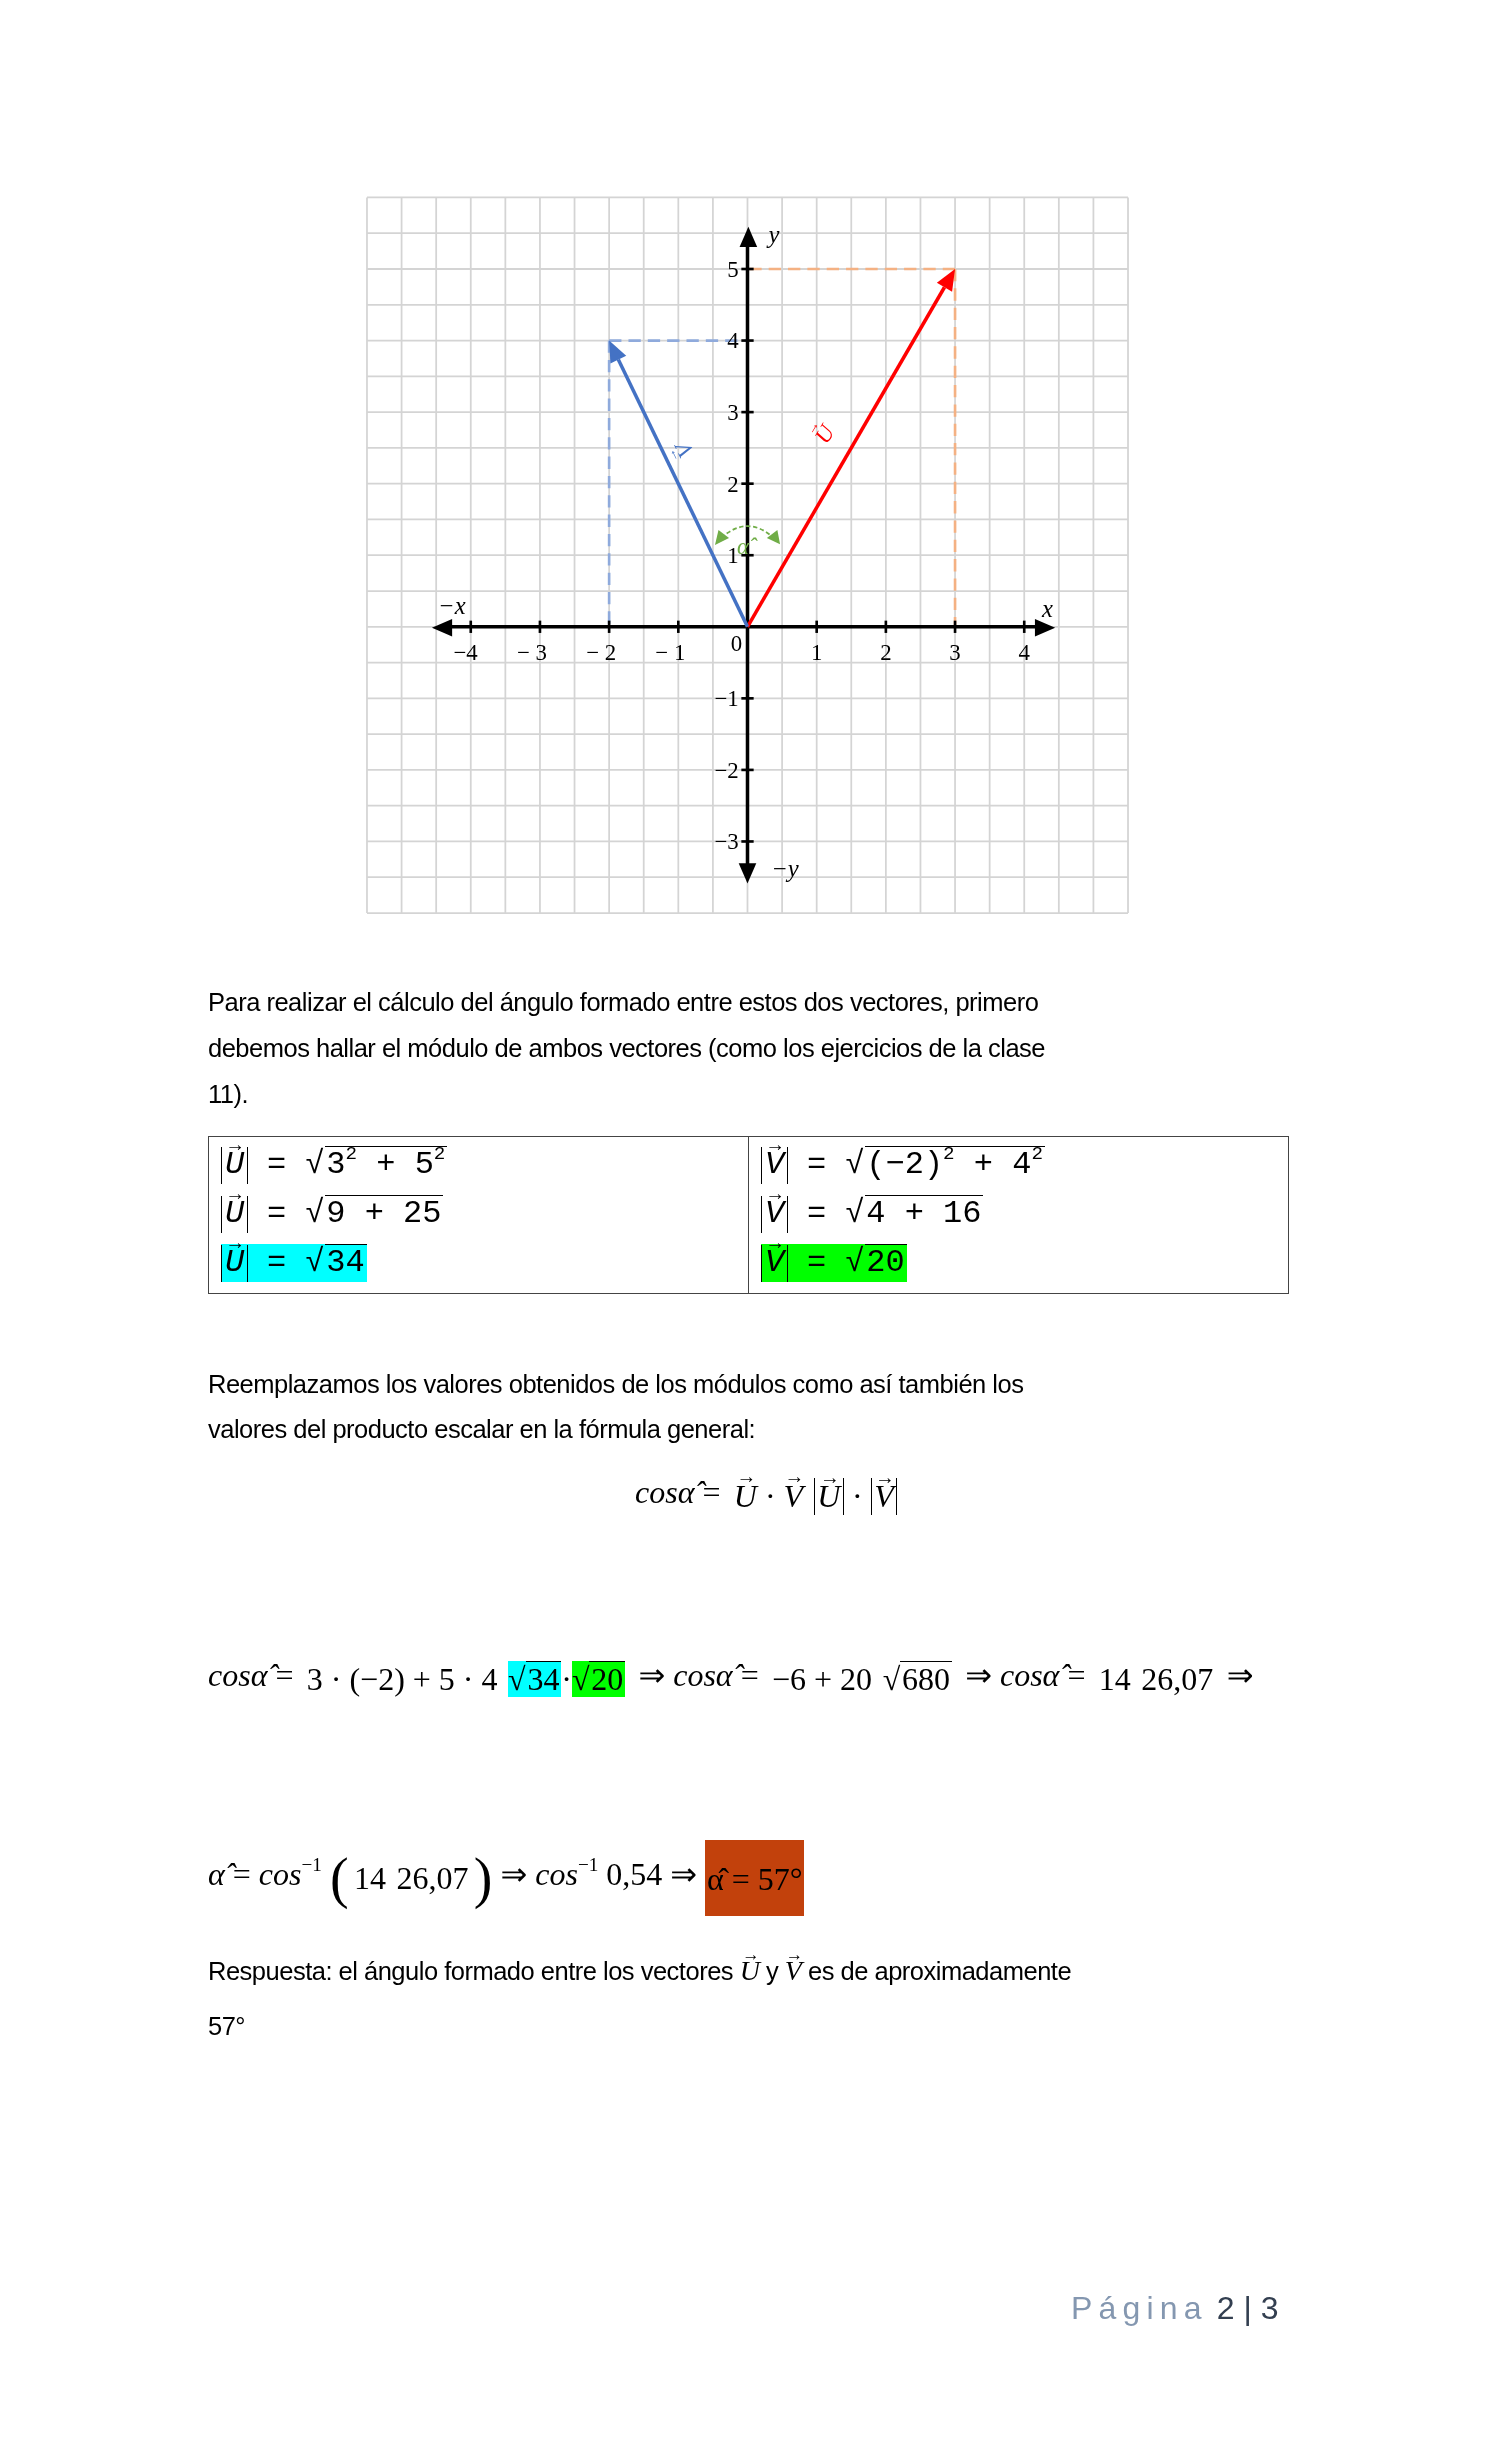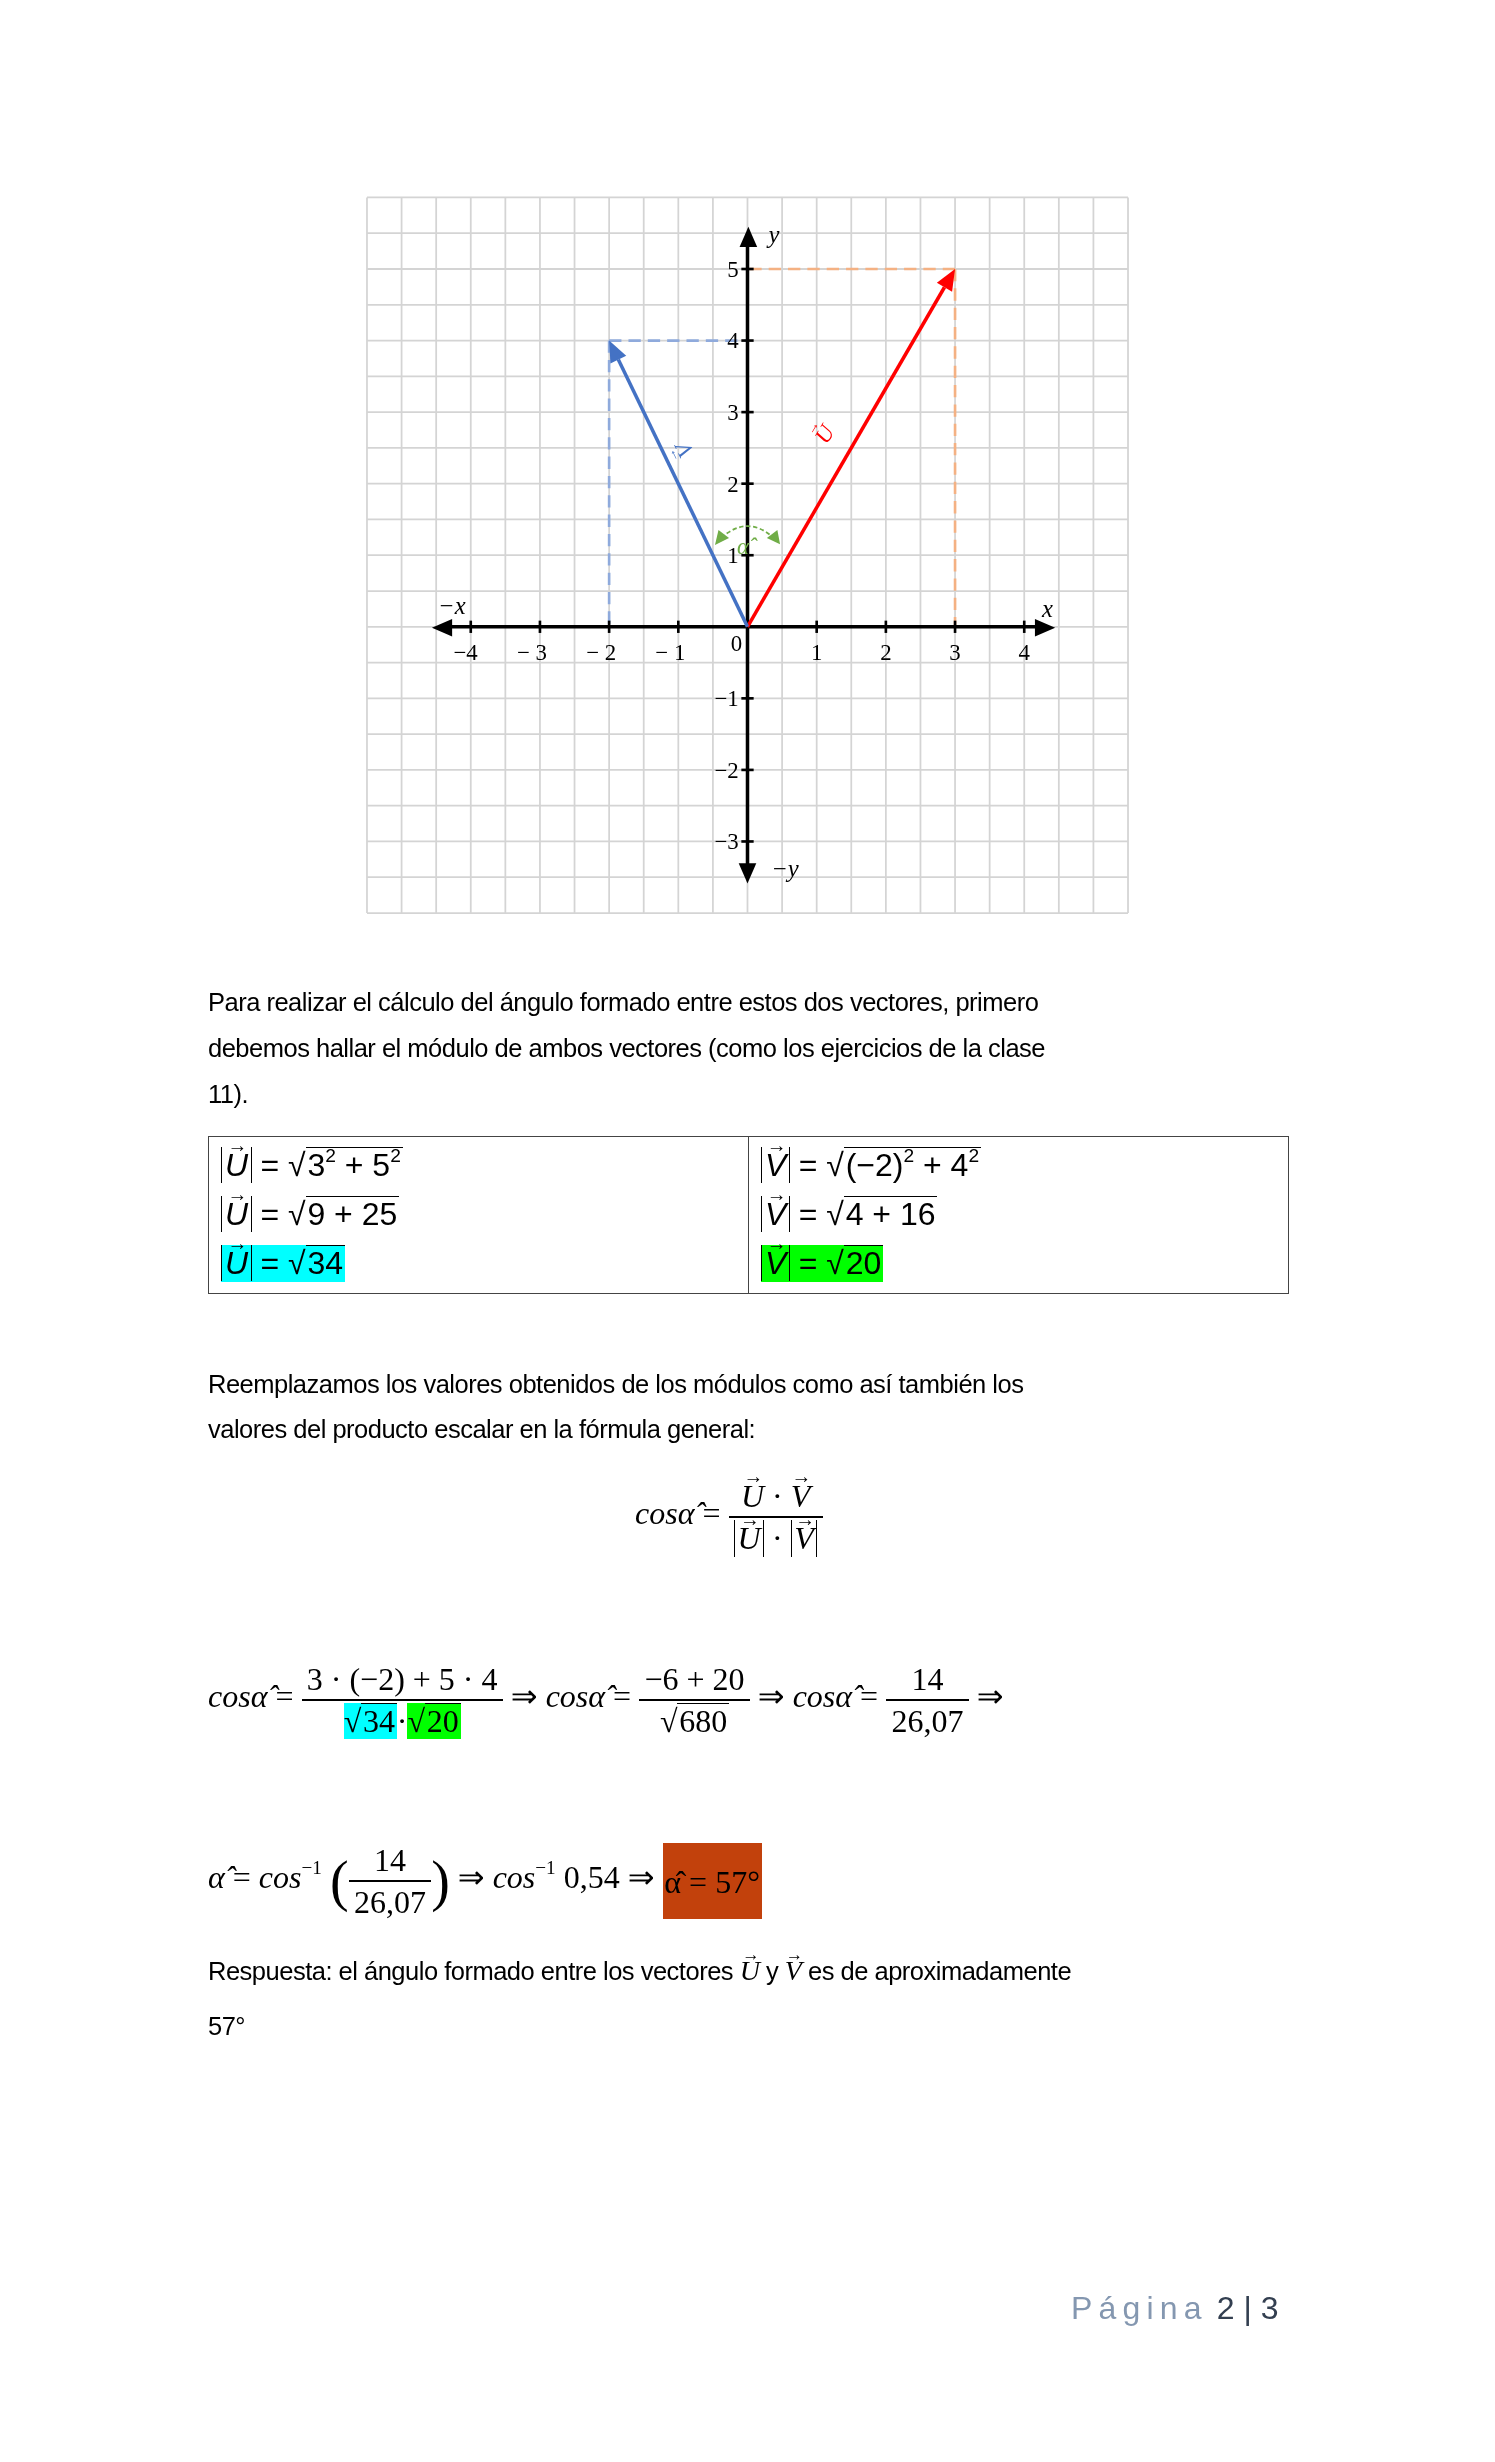--- a/index.html
+++ b/index.html
@@ -8,30 +8,30 @@
   .abs { position:absolute; white-space:nowrap; }
   .body-line { font-family:"Liberation Sans", sans-serif; font-size:25.5px; letter-spacing:-0.5px; line-height:1; }
   .math { font-family:"Liberation Serif", serif; font-size:32px; line-height:1; }
   .mi { font-style:italic; }
   .vec { position:relative; display:inline-block; font-style:italic; }
   .vec::before { content:"\2192"; position:absolute; left:50%; top:-0.62em; transform:translateX(-45%); font-size:0.62em; font-style:normal; }
   .abs-bars { border-left:1.8px solid #000; border-right:1.8px solid #000; padding:0 2.6px; display:inline-block; line-height:1.15; }
   .sqrt { display:inline-block; }
   .radicand { border-top:1.8px solid #000; padding:0 1.8px; display:inline-block; line-height:1.1; }
   sup { font-size:0.6em; vertical-align:0.75em; line-height:0; }
-  .frac { display:inline-flex; flex-direction:column; align-items:center; vertical-align:middle; }
+  .frac { display:inline-flex; flex-direction:row; align-items:center; vertical-align:middle; }
   .frac .num, .frac .den { padding:0 5.3px; line-height:1.25; }
   .frac .bar { height:1.8px; background:#000; align-self:stretch; }
   .hl-cyan { background:#00ffff; }
   .hl-green { background:#00ff00; }
   .hl-yellow { background:#c2410c; }
   table.mod { position:absolute; left:208px; top:1136px; width:1081px; height:158px; border-collapse:collapse; }
   table.mod td { border:1.8px solid #444; vertical-align:top; padding:3.5px 12.3px 0 12.3px; width:50%; }
   .mod-line { height:49px; display:flex; align-items:center; }
-  .mod-line span.math-wrap { font-family:Liberation Sans, sans-serif; font-size:32px; }
+  .mod-line span.math-wrap { font-family:Liberation Mono, monospace; font-size:32px; }
   .footer { position:absolute; left:1071px; top:2290px; font-family:"Liberation Sans", sans-serif; font-size:32px; }
   .footer .word { color:#8497b0; letter-spacing:6.2px; }
   .footer .num { color:#333f50; }
   svg text { font-family:"Liberation Serif", serif; }
 </style>
 </head>
 <body>
 
 <svg id="graph" class="abs" style="left:0;top:0;" width="1495" height="967" viewBox="0 0 1700 1100">
   <g id="grid">

